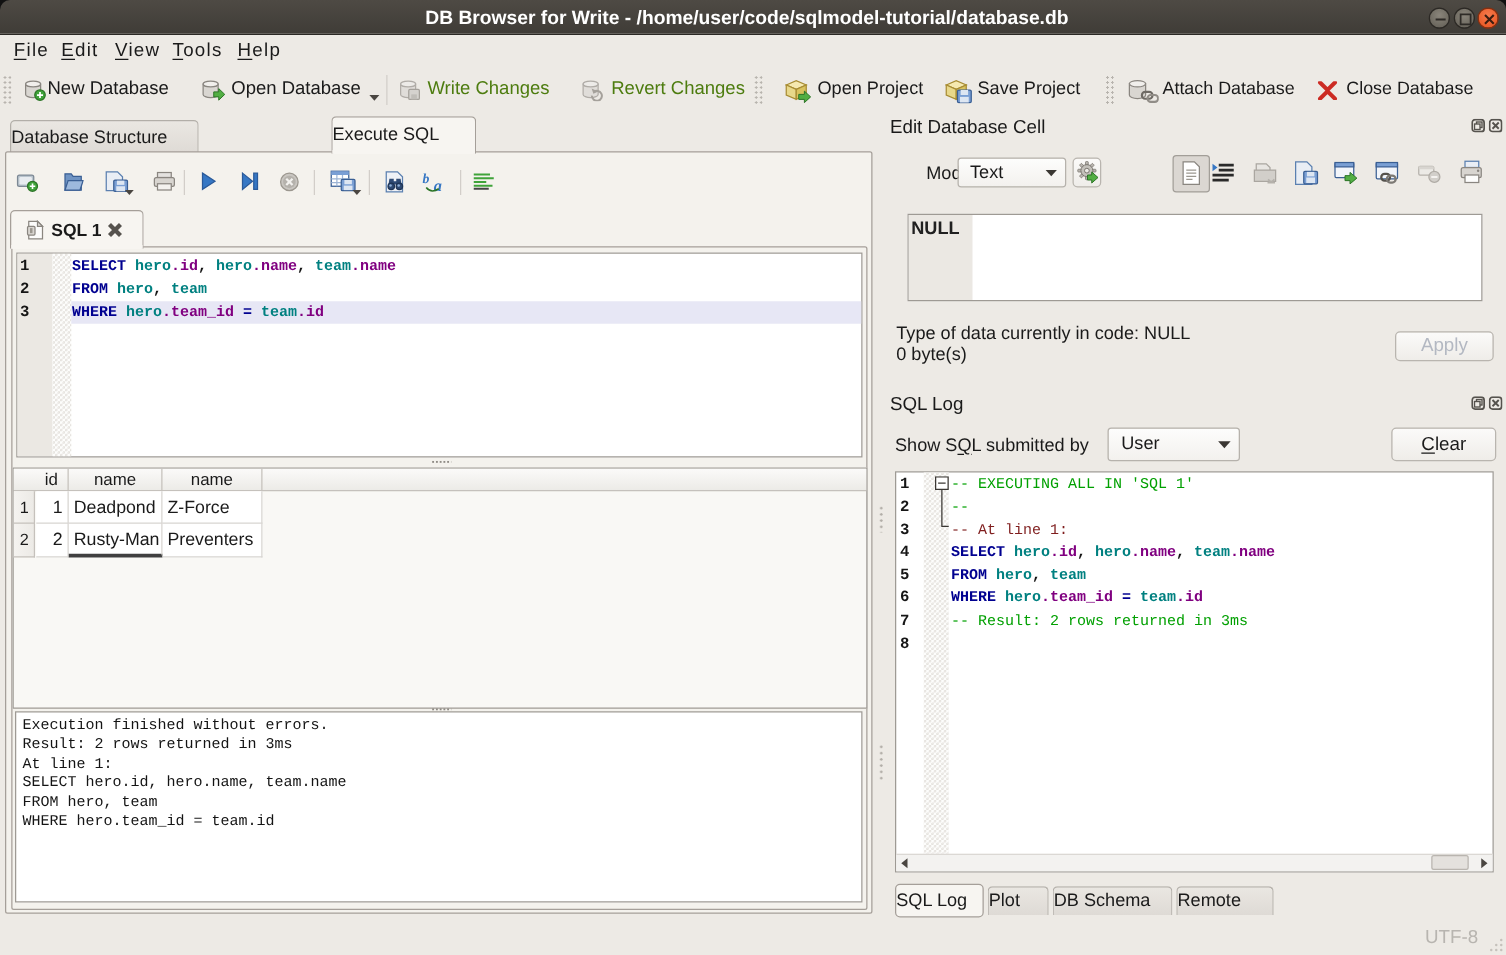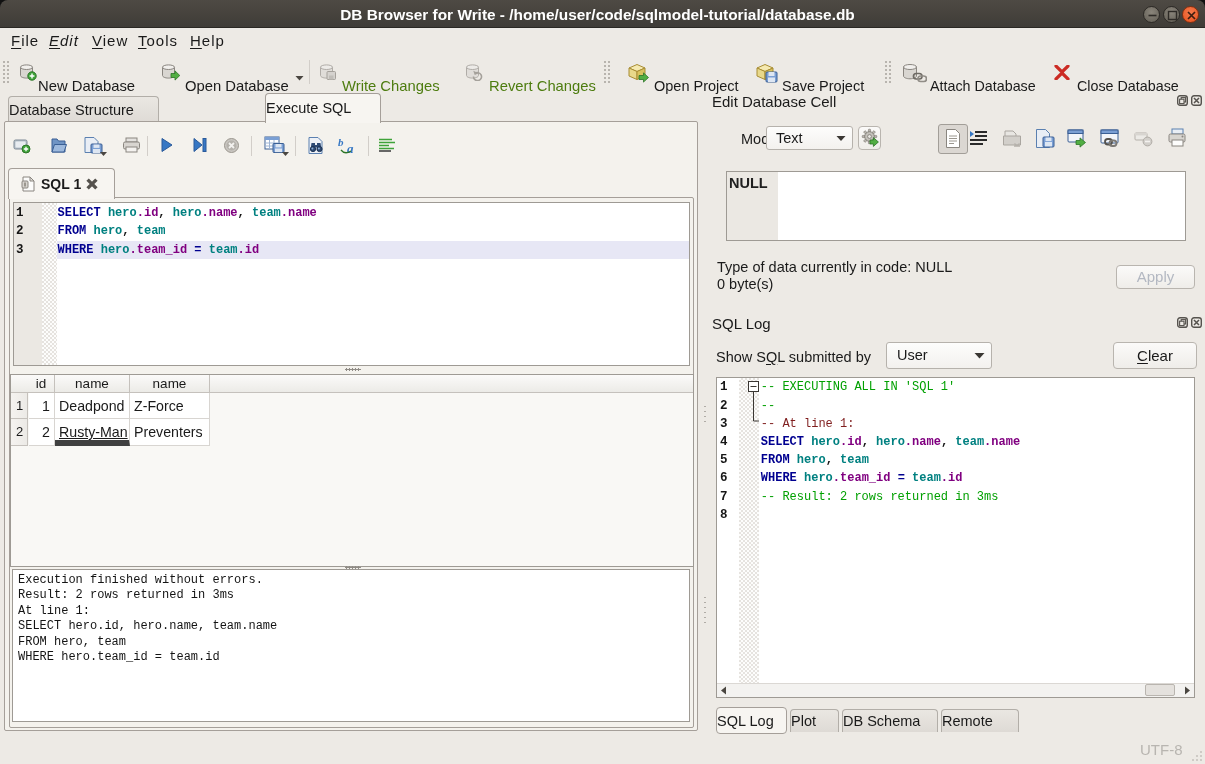--- a/index.html
+++ b/index.html
@@ -10,21 +10,21 @@
 #titlebar{left:0;top:0;width:1205px;height:28px;background:linear-gradient(#4e4a44,#3f3c37);border-radius:8px 8px 0 0;border-bottom:1px solid #2a2824;}
 #title{width:100%;text-align:center;top:5.5px;color:#fff;font-weight:bold;font-size:15.4px;padding-right:10px;}
 .winbtn{top:6px;width:17px;height:17px;border-radius:50%;}
 .winbtn svg{position:absolute;left:0;top:0;}
 
 #menubar{left:0;top:28px;width:1205px;height:27px;background:#edeae5;}
 .menuitem{top:32px;font-size:15px;letter-spacing:1px;}
 .mn{text-decoration:underline;text-underline-offset:2px;}
 
 #toolbar{left:0;top:55px;width:1205px;height:33px;background:#edeae5;}
-.tbtext{top:78px;font-size:14.8px;}
+.tbtext{top:63px;font-size:14.8px;}
 .tbdis{color:#4d7c0f;}
 .handle{width:4px;background-image:radial-gradient(circle, #b8b4ae 1px, transparent 1.1px);background-size:4px 4px;}
 .vsep{width:1px;background:#d2cec9;}
 
 .tab{height:27px;border:1px solid #b2aea8;border-bottom:none;border-radius:4px 4px 0 0;background:linear-gradient(#eae7e2,#dedad5);font-size:14.5px;}
 .tabactive{background:#f7f5f1;border-color:#a59f99;}
 
 #execpane{left:4px;top:121px;width:694px;height:610px;background:#f4f2ed;border:1px solid #a59f99;border-radius:2px;}
 
 .wbox{background:#fff;border:1px solid #9e9a94;}
@@ -47,21 +47,21 @@
     </svg>
   </div>
 <div class="abs winbtn" style="left:1182px;background:radial-gradient(circle at 50% 35%,#f57a4c,#e8521d);border:1px solid #852f10;">
  <svg width="17" height="17">
       <path d="M5 5 L12 12 M12 5 L5 12" stroke="#3d1d10" stroke-width="1.7"></path>
     </svg>
   </div>
 
 <div class="abs" id="menubar"></div>
 <div class="abs menuitem" style="left:11px;"><span class="mn">F</span>ile</div>
-<div class="abs menuitem" style="left:49px;font-style:italic;"><span class="mn">E</span>dit</div>
+<div class="abs menuitem" style="left:49px;"><span class="mn">E</span>dit</div>
 <div class="abs menuitem" style="left:92px;"><span class="mn">V</span>iew</div>
 <div class="abs menuitem" style="left:138px;"><span class="mn">T</span>ools</div>
 <div class="abs menuitem" style="left:190px;"><span class="mn">H</span>elp</div>
 
 <div class="abs" id="toolbar"></div>
 <div class="abs handle" style="left:2px;top:60px;width:7px;height:24px;"></div>
 
 <svg class="abs" style="left:19px;top:64px;" width="18" height="17" viewBox="0 0 18 17">
  <path d="M1.5 3.2 v8.3 c0 1.4 2.7 2.6 6 2.6 s6 -1.2 6 -2.6 v-8.3 z" fill="#d9d6d1" stroke="#8a8680"></path>
  <ellipse cx="7.5" cy="3.2" rx="6" ry="2.3" fill="#f1efec" stroke="#8a8680"></ellipse>
@@ -230,21 +230,21 @@
 <div class="abs" style="text-align:center;left:11px;top:375px;width:17px;font-size:13.5px;line-height:18px;">&nbsp;</div>
 <div class="abs" style="left:28px;top:375px;width:27px;text-align:center;font-size:13.5px;line-height:17px;border-right:1px solid #c5c1bc;height:18px;">id</div>
 <div class="abs" style="left:55px;top:375px;width:75px;text-align:center;font-size:13.5px;line-height:17px;border-right:1px solid #c5c1bc;height:18px;">name</div>
 <div class="abs" style="left:130px;top:375px;width:80px;text-align:center;font-size:13.5px;line-height:17px;border-right:1px solid #c5c1bc;height:18px;">name</div>
 <div class="abs" style="left:11px;top:393px;width:17px;height:26px;border-bottom:1px solid #c5c1bc;text-align:center;font-size:13px;line-height:26px;">1</div>
 <div class="abs" style="left:11px;top:419px;width:17px;height:27px;border-bottom:1px solid #c5c1bc;text-align:center;font-size:13px;line-height:26px;">2</div>
 <div class="abs" style="left:29px;top:393px;width:181px;height:53px;background:#fff;"></div>
 <div class="abs" style="left:29px;top:393px;width:26px;height:26px;border-right:1px solid #d8d5d1;border-bottom:1px solid #d8d5d1;text-align:right;padding-right:4px;font-size:14.2px;line-height:26px;">1</div>
 <div class="abs" style="left:29px;top:419px;width:26px;height:27px;border-right:1px solid #d8d5d1;border-bottom:1px solid #d8d5d1;text-align:right;padding-right:4px;font-size:14.2px;line-height:26px;">2</div>
 <div class="abs" style="left:55px;top:393px;width:75px;height:26px;border-right:1px solid #d8d5d1;border-bottom:1px solid #d8d5d1;padding-left:4px;font-size:14.2px;line-height:26px;">Deadpond</div>
-<div class="abs" style="left:55px;top:419px;width:75px;height:27px;border-right:1px solid #d8d5d1;border-bottom:6px solid #404040;padding-left:4px;font-size:14.2px;line-height:26px;text-decoration:underline;">Rusty-Man</div>
+<div class="abs" style="left:55px;top:419px;width:75px;height:27px;border-right:1px solid #d8d5d1;border-bottom:3px solid #404040;padding-left:4px;font-size:14.2px;line-height:26px;">Rusty-Man</div>
 <div class="abs" style="left:130px;top:393px;width:80px;height:26px;border-right:1px solid #d8d5d1;border-bottom:1px solid #d8d5d1;padding-left:4px;font-size:14.2px;line-height:26px;">Z-Force</div>
 <div class="abs" style="left:130px;top:419px;width:80px;height:27px;border-right:1px solid #d8d5d1;border-bottom:1px solid #d8d5d1;padding-left:4px;font-size:14.2px;line-height:26px;">Preventers</div>
 <div class="abs" style="left:345px;top:566px;width:16px;height:3px;background-image:radial-gradient(circle,#8f8b85 1px,transparent 1.1px);background-size:3px 3px;"></div>
 
 <div class="abs wbox" style="left:12px;top:569px;width:678px;height:153px;"></div>
 <div class="abs mono" style="left:18px;top:573px;font-size:12px;line-height:15.4px;white-space:pre;color:#141414;">Execution finished without errors.
 Result: 2 rows returned in 3ms
 At line 1:
 SELECT hero.id, hero.name, team.name
 FROM hero, team

